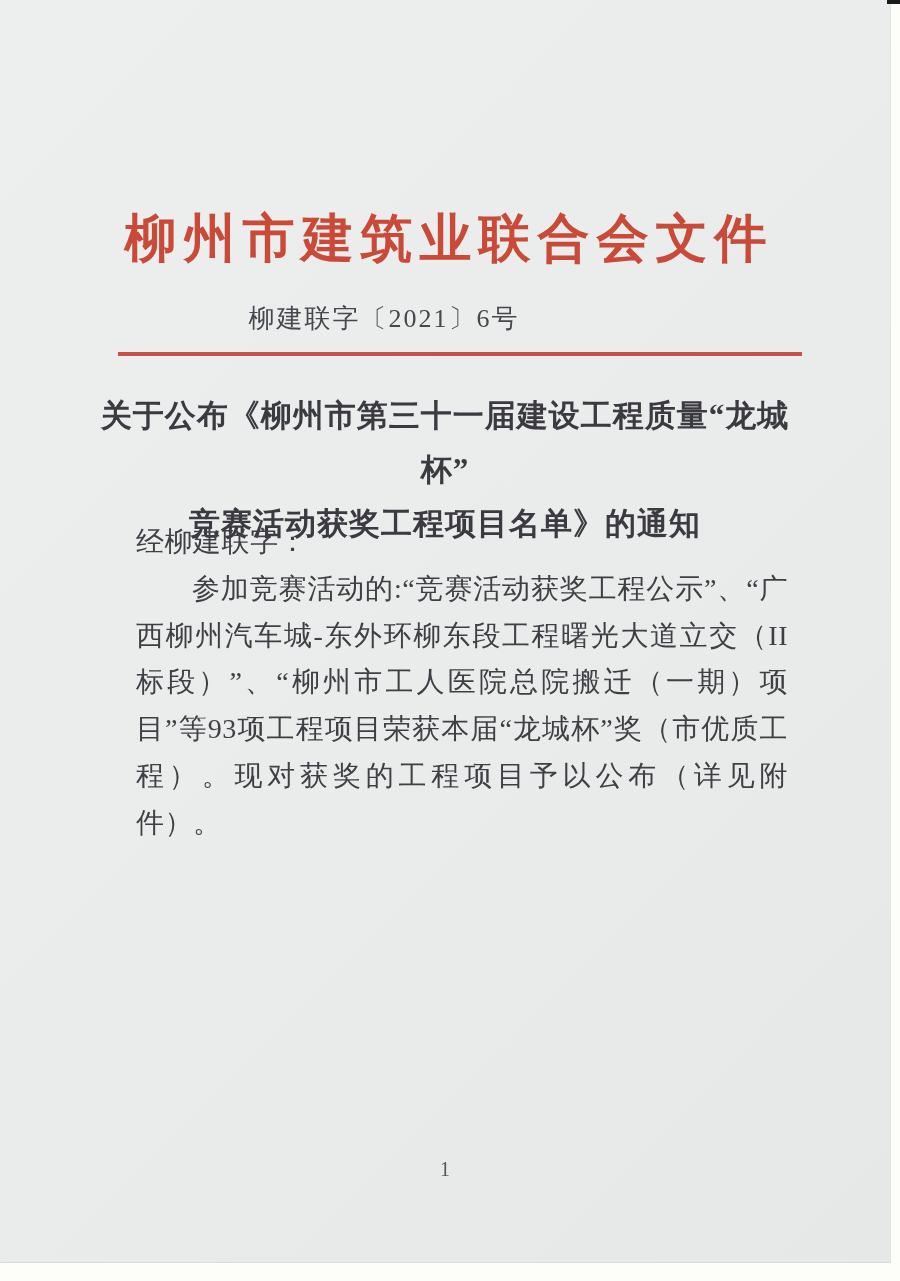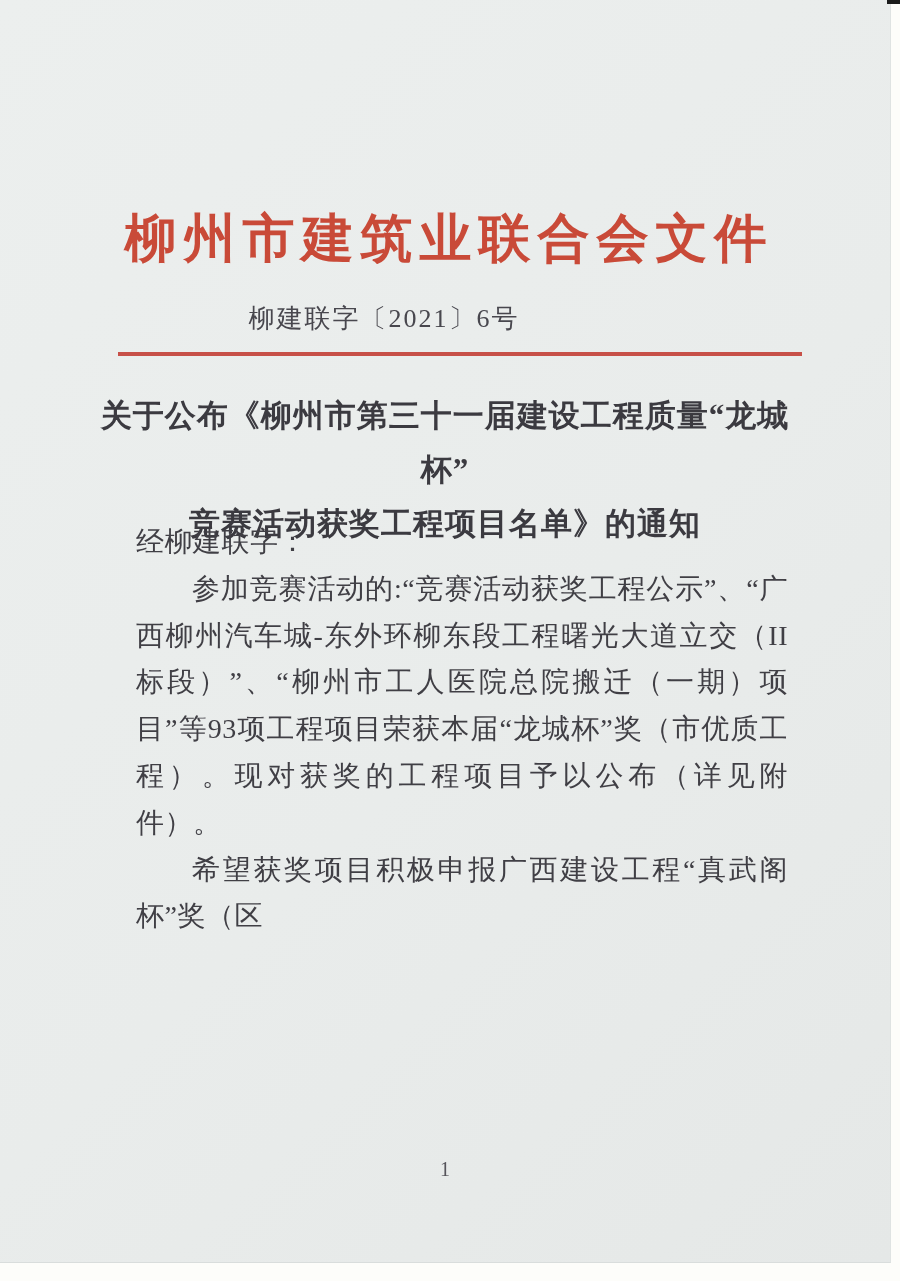--- a/index.html
+++ b/index.html
@@ -92,20 +92,19 @@
     <div class="red-rule"></div>
 
     <div class="subject">
       <div>关于公布《柳州市第三十一届建设工程质量“龙城杯”</div>
       <div>竞赛活动获奖工程项目名单》的通知</div>
     </div>
 
     <div class="body-text">
       <p class="salutation">经柳建联字：</p>
       <p>参加竞赛活动的:“竞赛活动获奖工程公示”、“广西柳州汽车城-东外环柳东段工程曙光大道立交（II标段）”、“柳州市工人医院总院搬迁（一期）项目”等93项工程项目荣获本届“龙城杯”奖（市优质工程）。现对获奖的工程项目予以公布（详见附件）。</p>
-      <p>希望获奖项目积极申报广西建设工程“真武阁杯”奖（区</p>
     </div>
 
     <div class="page-number">1</div>
   </div>
 
   <div class="corner-mark"></div>
 </div>
 
 </body></html>

